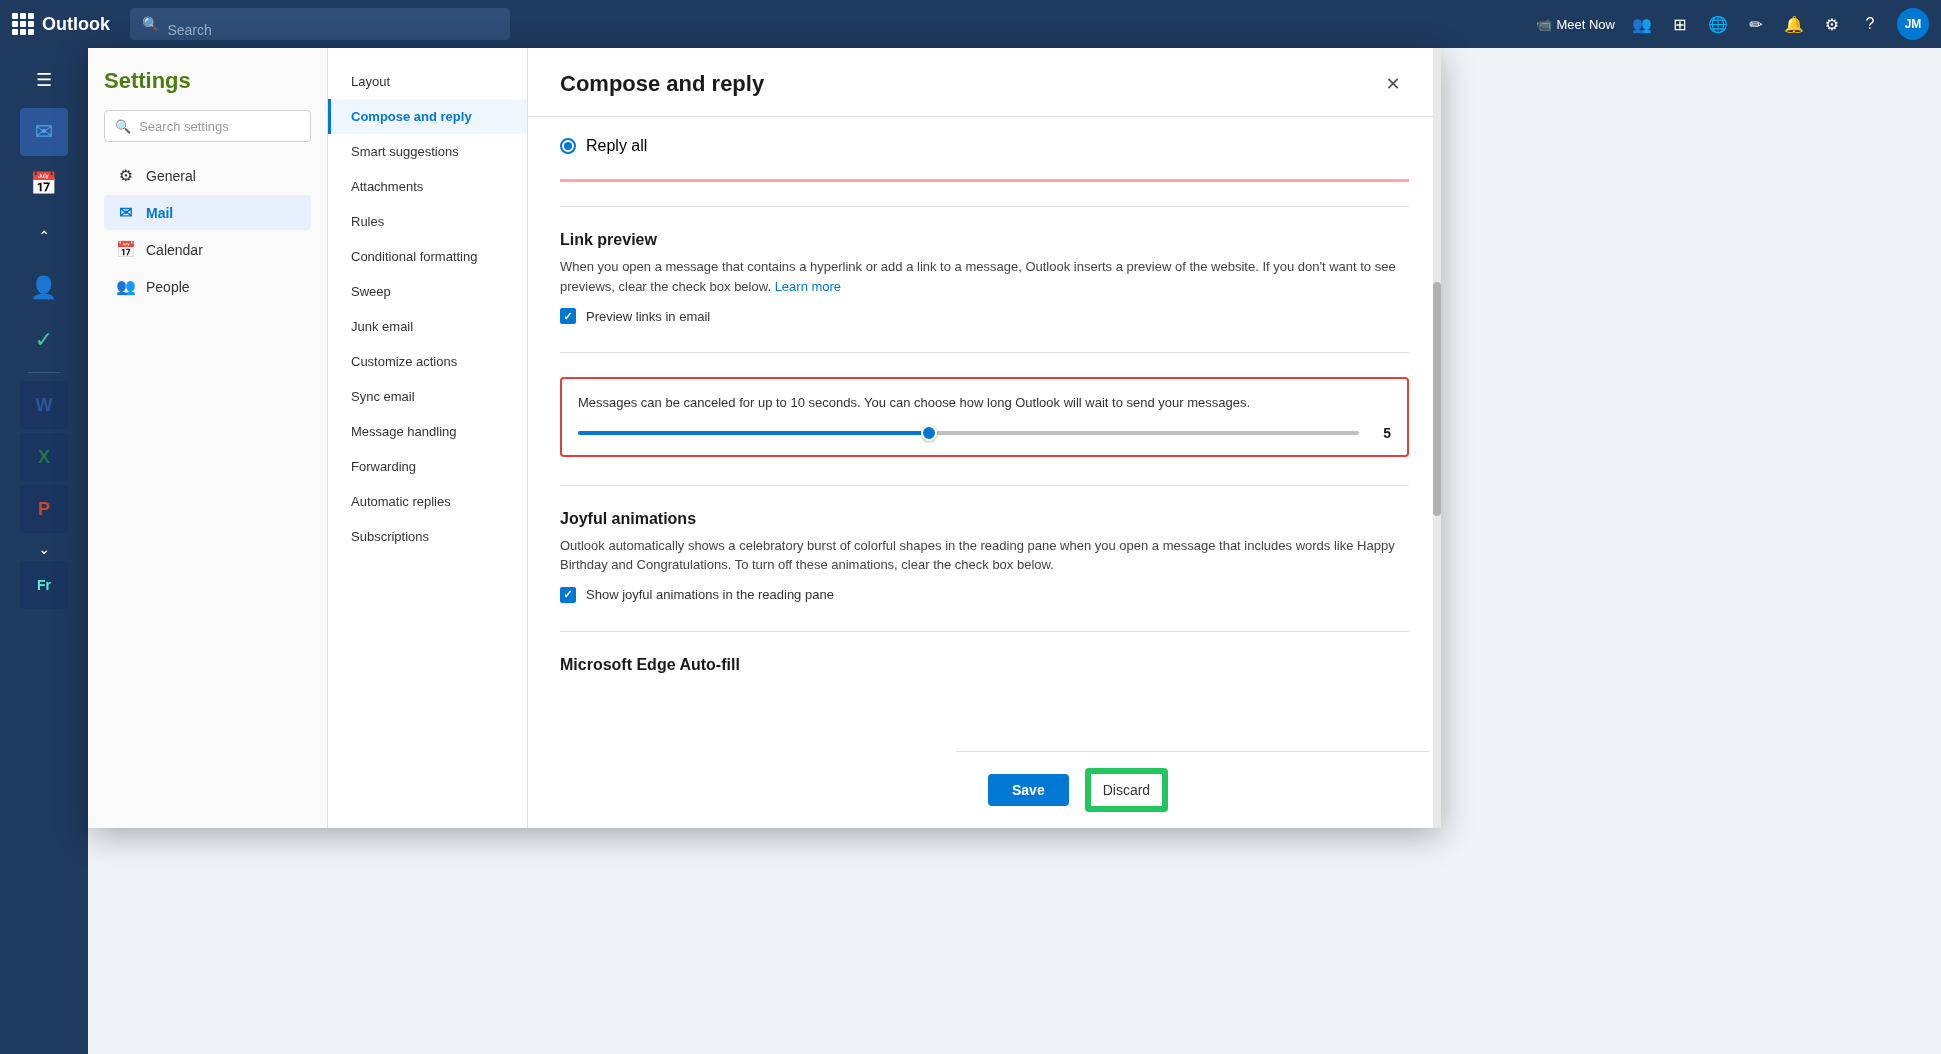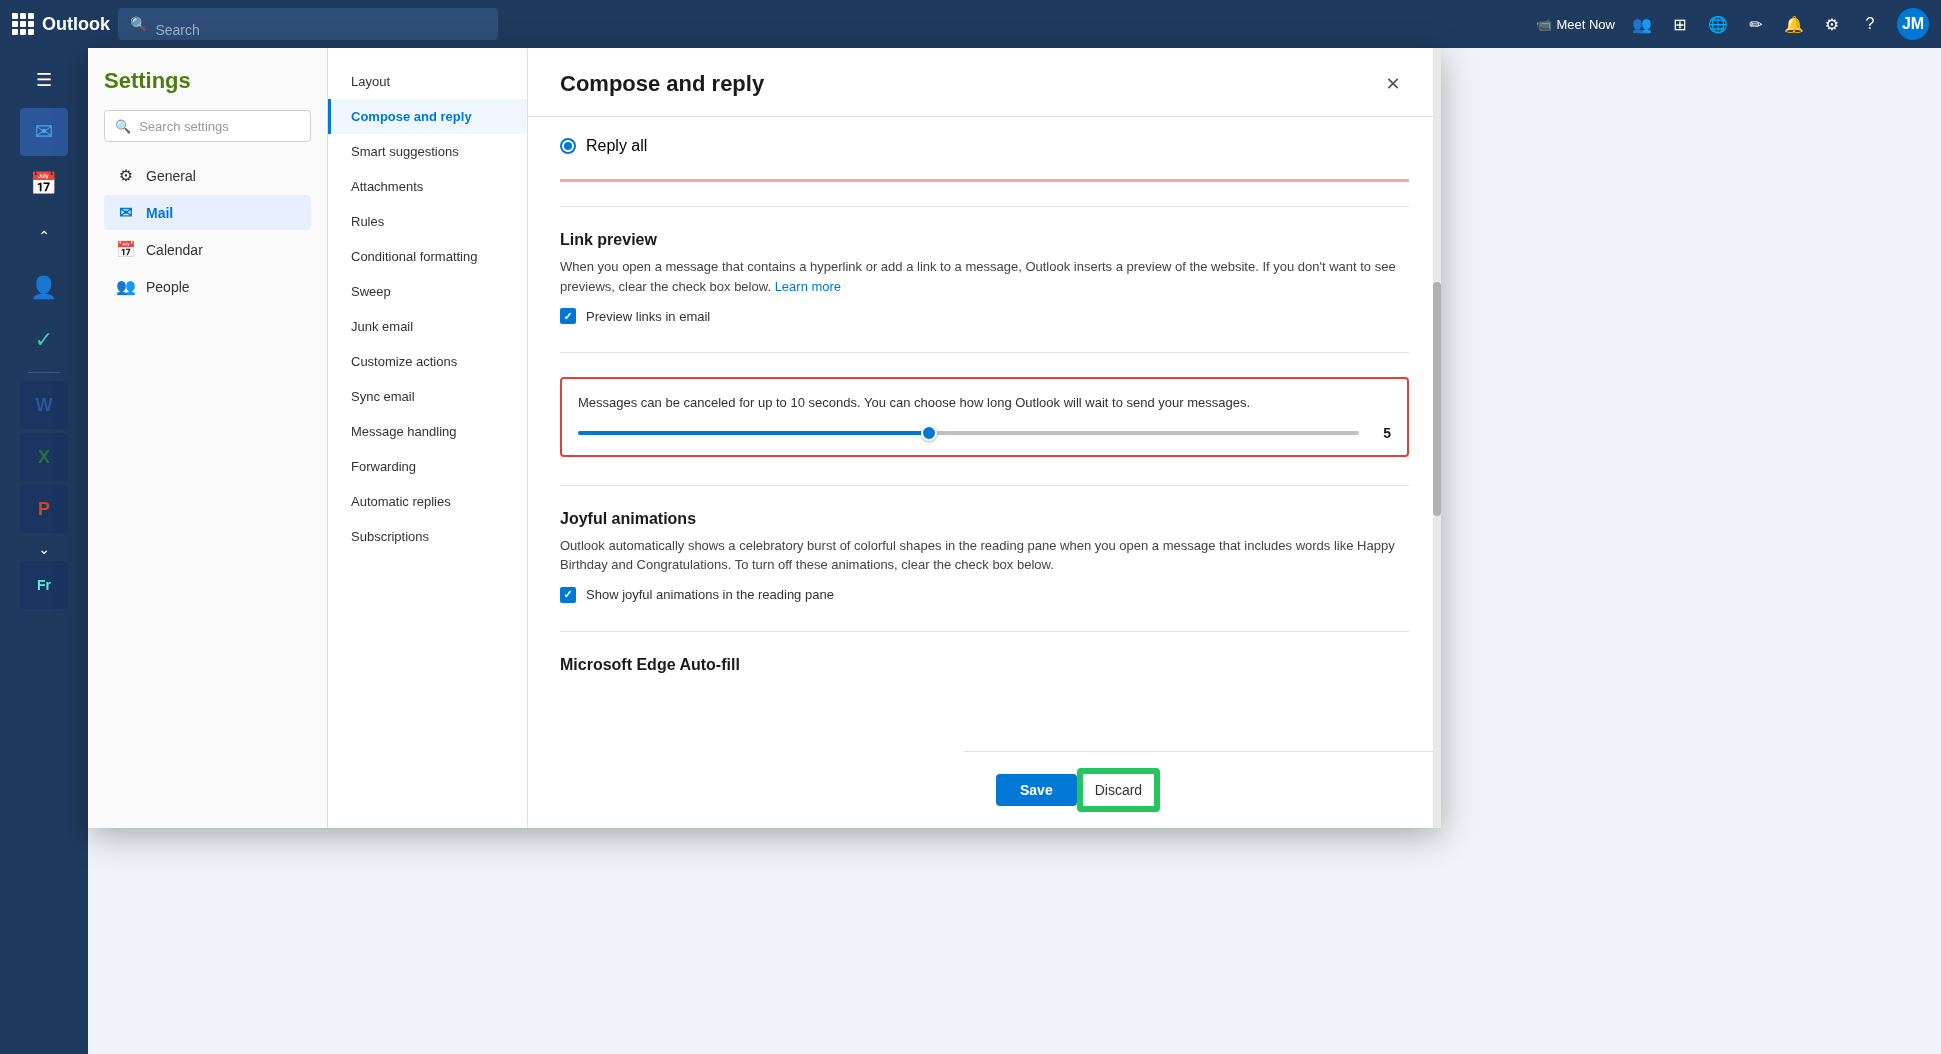--- a/index.html
+++ b/index.html
@@ -23,21 +23,21 @@
       position: relative;
       z-index: 100;
     }
     .top-bar-grid {
       width: 22px; height: 22px;
       display: grid; grid-template-columns: repeat(3,6px); grid-template-rows: repeat(3,6px);
       gap: 2px; cursor: pointer;
     }
     .top-bar-grid span { background: white; border-radius: 1px; display: block; }
     .app-name {
-      color: white; font-size: 18px; font-weight: 600; 
+      color: white; font-size: 18px; font-weight: 600; margin-right: 12px;
     }
     .search-box {
       display: flex; align-items: center;
       background: #2e4e78; border-radius: 4px;
       padding: 0 12px; width: 380px; height: 32px;
       color: #cdd8e8; font-size: 14px; gap: 8px;
     }
     .search-box input {
       background: transparent; border: none; outline: none;
       color: #cdd8e8; font-size: 14px; width: 100%; margin-top: 12px;
@@ -45,21 +45,21 @@
     .search-box input::placeholder { color: #9bb0cc; }
     .top-bar-right {
       margin-left: auto; display: flex; align-items: center; gap: 16px; color: white;
     }
     .meet-now { display: flex; align-items: center; gap: 4px; font-size: 13px; cursor: pointer; }
     .top-icon { width: 22px; height: 22px; cursor: pointer; display: flex; align-items: center; justify-content: center; color: white; font-size: 16px; }
     .avatar-circle {
       width: 32px; height: 32px; border-radius: 50%;
       background: #0078d4; color: white;
       display: flex; align-items: center; justify-content: center;
-      font-size: 16px; font-weight: 600; cursor: pointer;
+      font-size: 12px; font-weight: 600; cursor: pointer;
     }
 
     
     .left-sidebar {
       position: absolute; left: 0; top: 48px; bottom: 0;
       width: 88px; background: #1e3a5f;
       display: flex; flex-direction: column;
       align-items: center; padding-top: 8px; gap: 4px;
     }
     .sidebar-icon {
@@ -214,23 +214,23 @@
       left: 45%; width: 16px; height: 16px;
       background: #0078d4; border-radius: 50%;
       border: 2px solid white; box-shadow: 0 1px 3px rgba(0,0,0,0.3);
     }
     .slider-value {
       font-size: 14px; font-weight: 600; color: #1a1a1a; min-width: 20px; text-align: right;
     }
 
     
     .settings-footer {
-      position: absolute; bottom: 0; right: 4px;
+      position: absolute; bottom: 0; right: 12px;
       padding: 16px 32px;
-      display: flex; gap: 0; align-items: center;
+      display: flex; gap: 16px; align-items: center;
       background: white;
       border-top: 1px solid #e0e0e0;
       width: calc(100% - 440px);
     }
     .btn-save {
       background: #0078d4; color: white;
       border: none; border-radius: 4px;
       padding: 8px 24px; font-size: 14px; cursor: pointer;
       font-weight: 600;
     }

